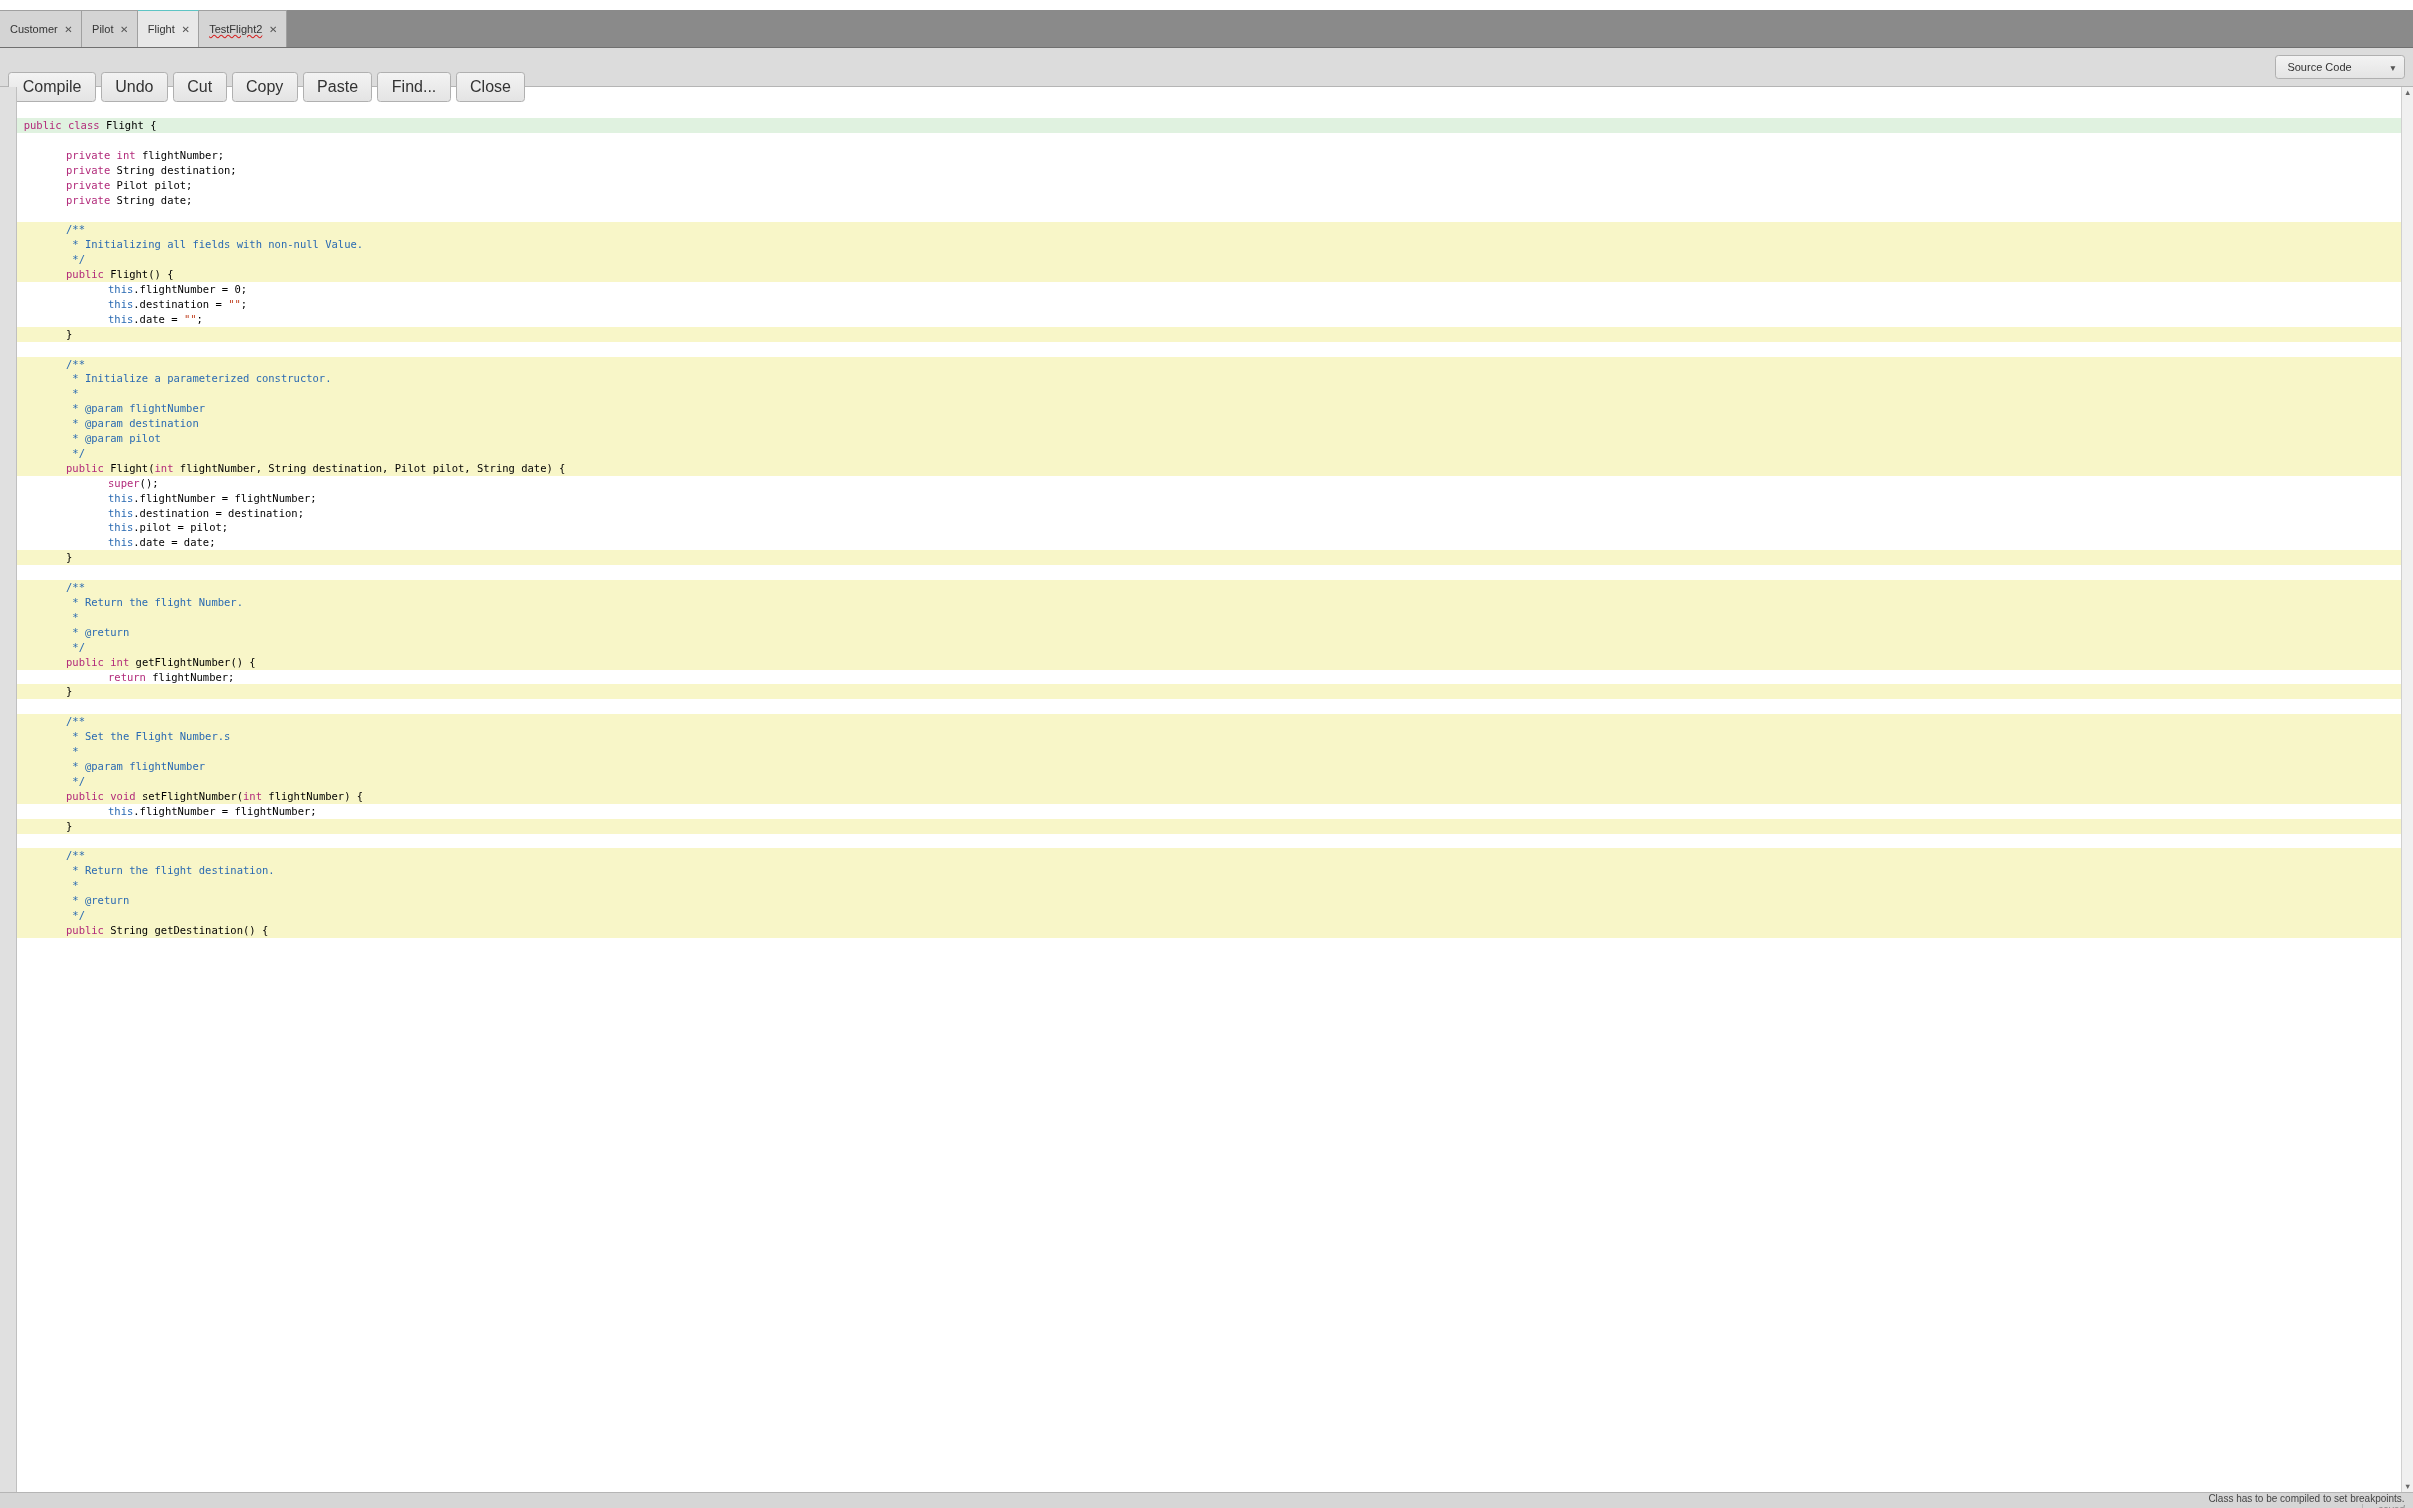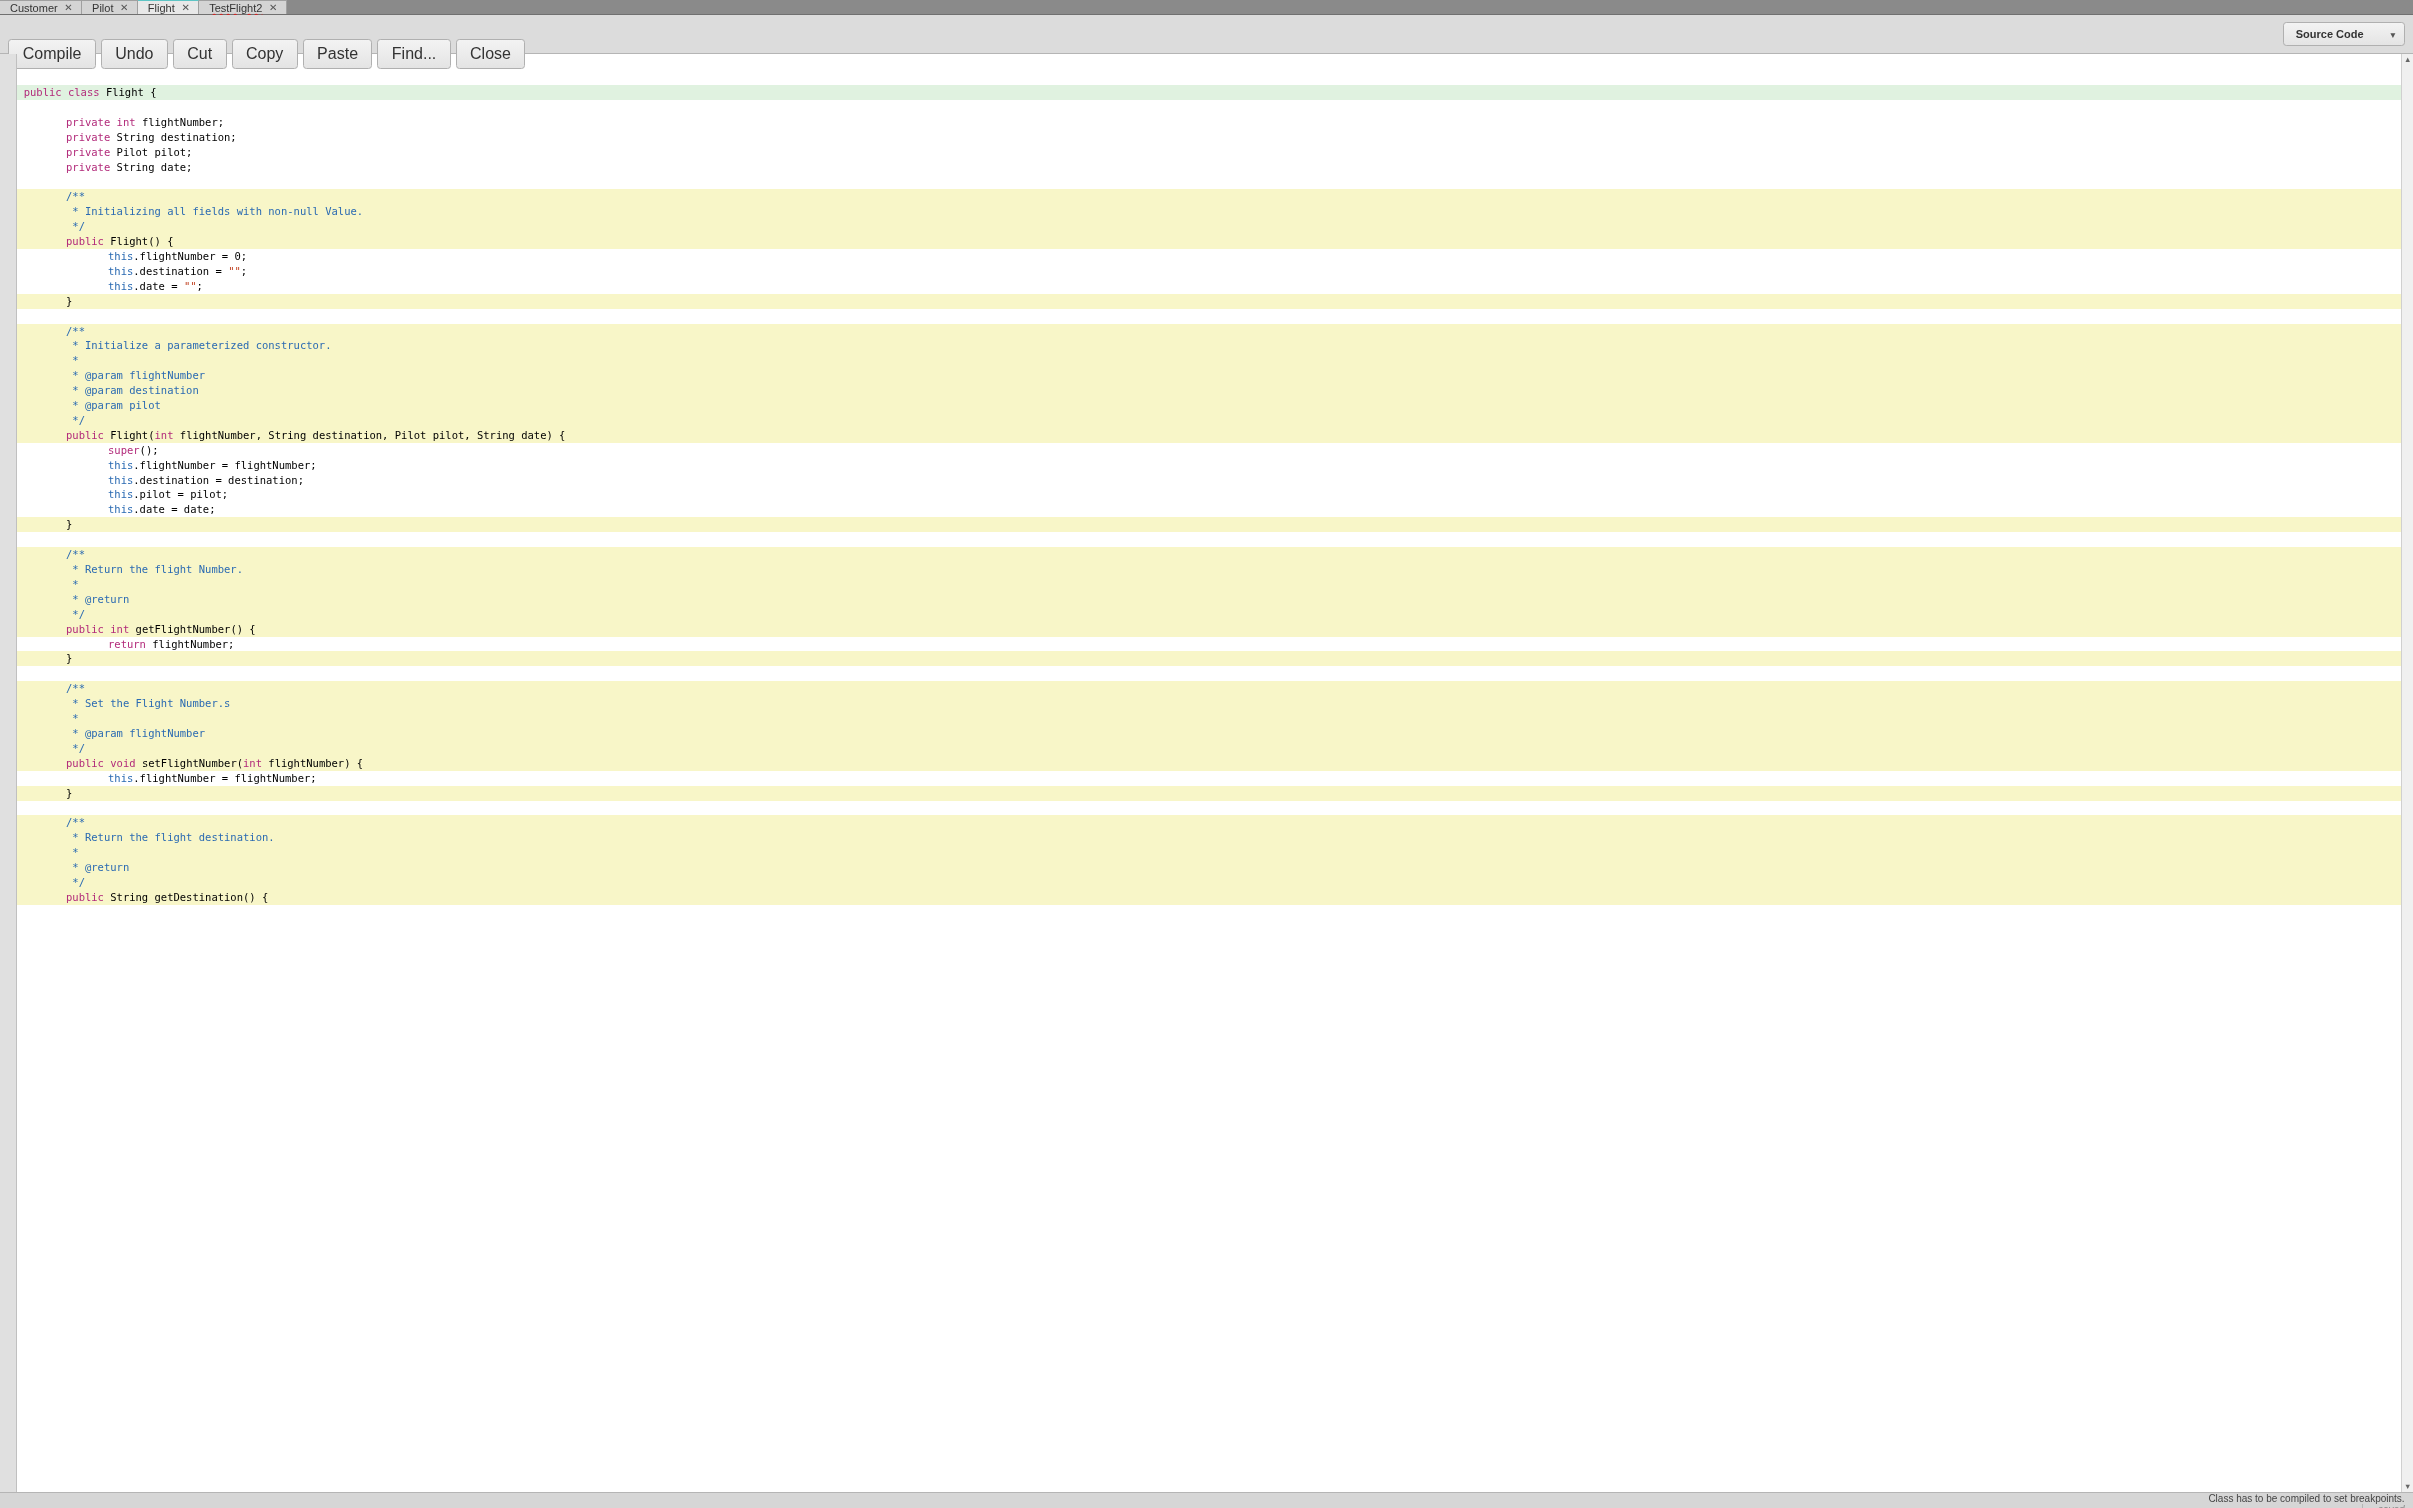--- a/index.html
+++ b/index.html
@@ -7,22 +7,23 @@
   font-family: -apple-system, BlinkMacSystemFont, "Segoe UI", sans-serif;
   background: #ffffff;
   height: 100vh;
   display: flex;
   flex-direction: column;
   overflow: hidden;
 }
 .tab-bar {
   background: #8a8a8a;
   display: flex;
-  height: 15px;
+  height: 38px;
   border-bottom: 0.8px solid #707070;
+  margin-top: 10px;
 }
 .tab {
   display: flex;
   align-items: center;
   padding: 0 6.7px 0 10px;
   background: #d4d4d4;
   border-right: 0.8px solid #a0a0a0;
   border-top: 0.8px solid #a0a0a0;
   font-size: 11px;
   color: #333;
@@ -60,23 +61,22 @@
   margin-top: 40px;
 }
 .spacer { flex: 1; }
 .dropdown {
   background: linear-gradient(#f3f3f3,#e4e4e4);
   border: 0.8px solid #b0b0b0;
   border-radius: 3.4px;
   padding: 5px 6.7px 5px 11.7px;
   font-size: 11px;
   color: #333;
-  display: flex; align-items: flex-end; gap: 25px;
+  display: flex; align-items: flex-end; gap: 37px;
   cursor: pointer;
-  font-weight: bold;
 }
 .dropdown .chev { font-size: 8.4px; color: #555; }
 .editor-wrap {
   flex: 1;
   display: flex;
   overflow: hidden;
   position: relative;
 }
 .gutter {
   width: 17px;

